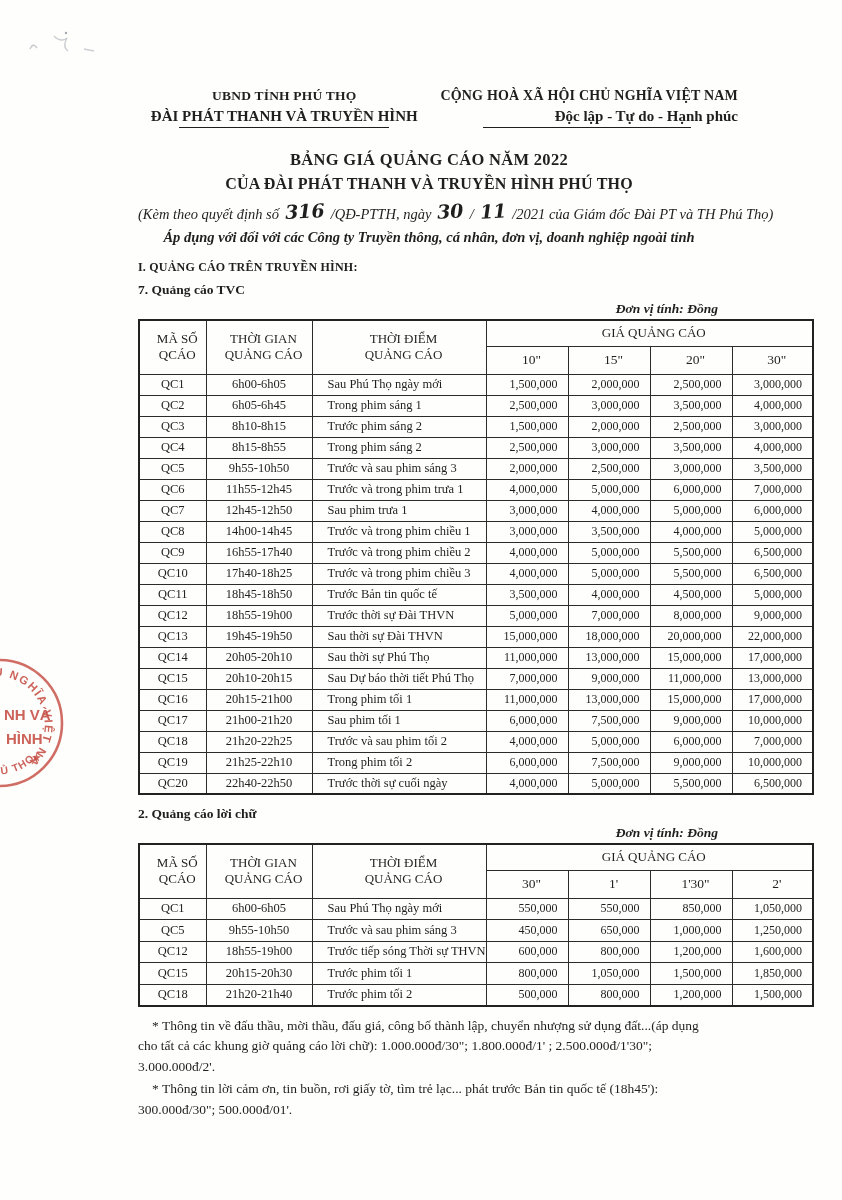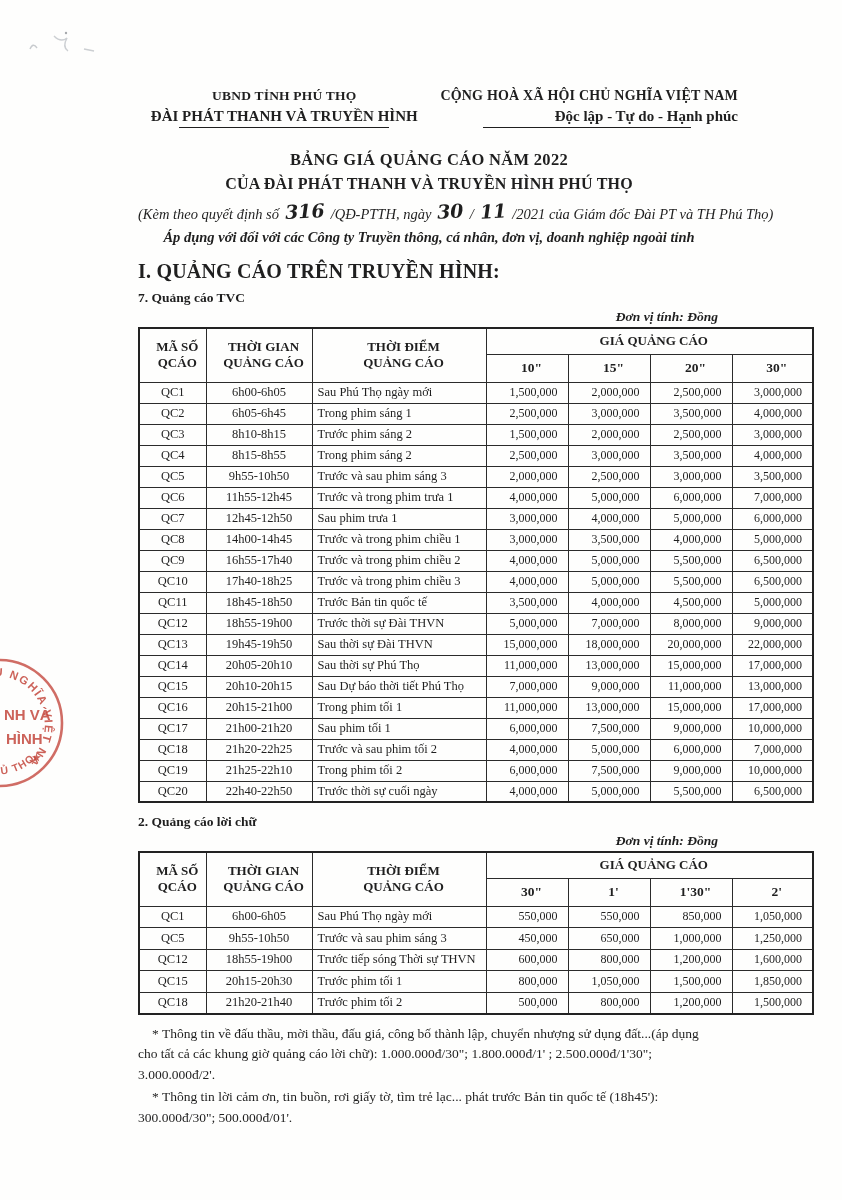--- a/index.html
+++ b/index.html
@@ -36,34 +36,34 @@
   .decree { text-align: center; font-style: italic; font-size: 14.5px; margin-top: 8px; white-space: nowrap; }
   .hand {
     font-family: "DejaVu Serif", serif;
     font-style: italic; font-weight: bold;
     font-size: 19px; display: inline-block;
     transform: rotate(-3deg); margin: 0 6px;
     position: relative; top: -1px;
   }
   .applicability { text-align: center; font-style: italic; font-weight: bold; font-size: 14.5px; margin-top: 6px; }
 
-  .sec-heading { font-size: 20px; font-weight: bold; margin-top: 14px; letter-spacing: .2px; }
+  .sec-heading { font-size: 12px; font-weight: bold; margin-top: 14px; letter-spacing: .2px; }
   .sub-heading { font-size: 13.5px; font-weight: bold; margin-top: 7px; }
   .unit-label { text-align: right; font-style: italic; font-weight: bold; font-size: 13.5px; margin-top: 3px; padding-right: 2px; }
 
   
   table { border-collapse: collapse; width: 674px; table-layout: fixed; margin-top: 2px; }
   table, th, td { border: 1px solid #2b2b2b; }
   table { border: 2px solid #222; }
-  th { font-size: 13px; font-weight: bold; line-height: 1.25; padding-left: 9px; }
+  th { font-size: 13px; font-weight: normal; line-height: 1.25; padding-left: 9px; }
   th.group { height: 26px; }
   th.dur { height: 28px; font-size: 13.5px; }
   td { font-size: 12.5px; height: 21px; overflow: hidden; white-space: nowrap; }
   td.center { text-align: center; }
-  td.slot { text-align: left; padding-left: 5px; }
+  td.slot { text-align: left; padding-left: 15px; }
   td.price { text-align: right; padding-right: 10px; font-size: 12px; }
   .t2-body td { height: 21.5px; }
 
   
   .notes { margin-top: 9px; font-size: 13.5px; line-height: 1.55; }
   .note { text-indent: 14px; margin-top: 1px; }
 
   
   .stamp { position: absolute; left: -104px; top: 620px; width: 210px; height: 210px; }
   .stamp text { font-family: "Liberation Sans", sans-serif; font-weight: bold; }

